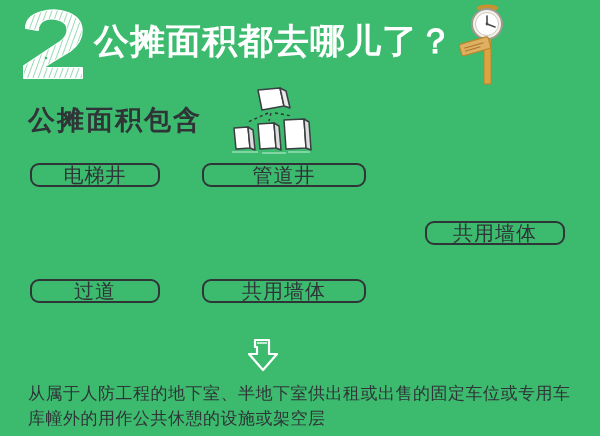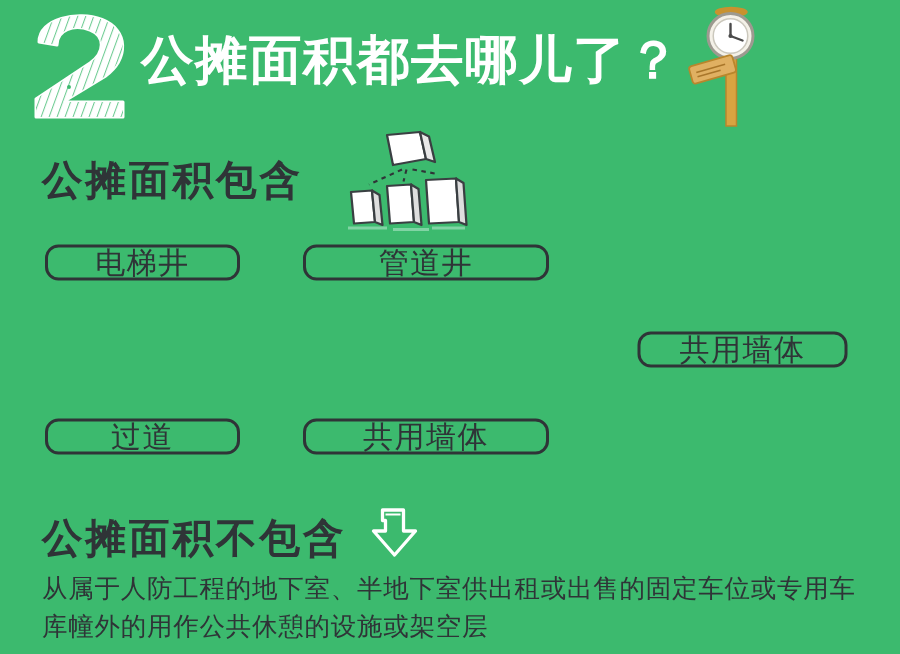--- a/index.html
+++ b/index.html
@@ -175,21 +175,20 @@
   <div class="grid">
     <div class="cell col0 row0">电梯井</div>
     <div class="cell col1 row0">管道井</div>
 
     <div class="cell col2 row1">共用墙体</div>
 
     <div class="cell col0 row2">过道</div>
     <div class="cell col1 row2">共用墙体</div>
   </div>
 
-  <div class="section-head" id="head-exclude">公摊面积不包含</div>
 
   <svg class="arrow-illus" viewBox="0 0 40 36">
     <path d="M12 3 L26 3 L26 17 L34 17 L20 33 L6 17 L14 17 L14 10 L12 10 Z" fill="none" stroke="#ffffff" stroke-width="2.2" stroke-linejoin="round"></path>
     <path d="M14 6 L24 6" stroke="#ffffff" stroke-width="1.4"></path>
   </svg>
 
   <div class="paragraph">从属于人防工程的地下室、半地下室供出租或出售的固定车位或专用车库幢外的用作公共休憩的设施或架空层</div>
 
 </div>
 

